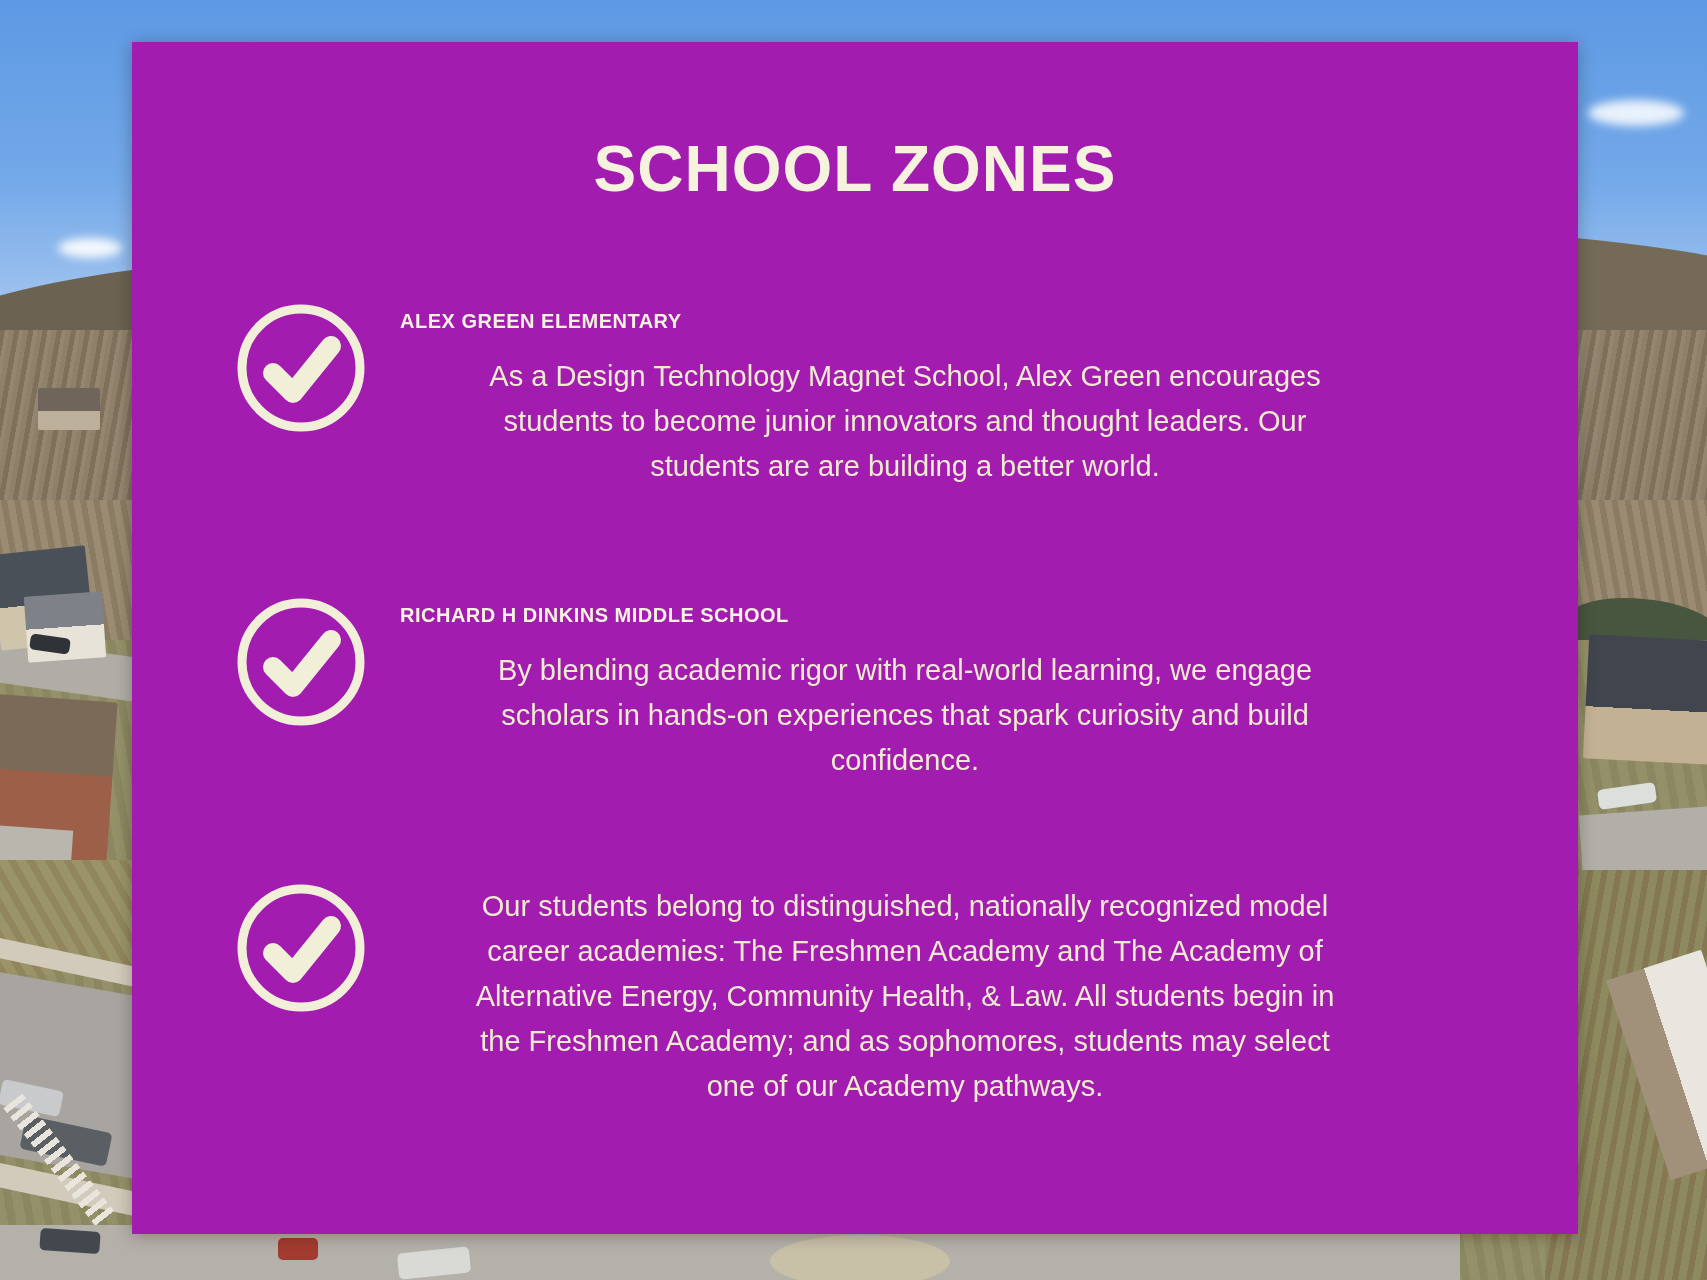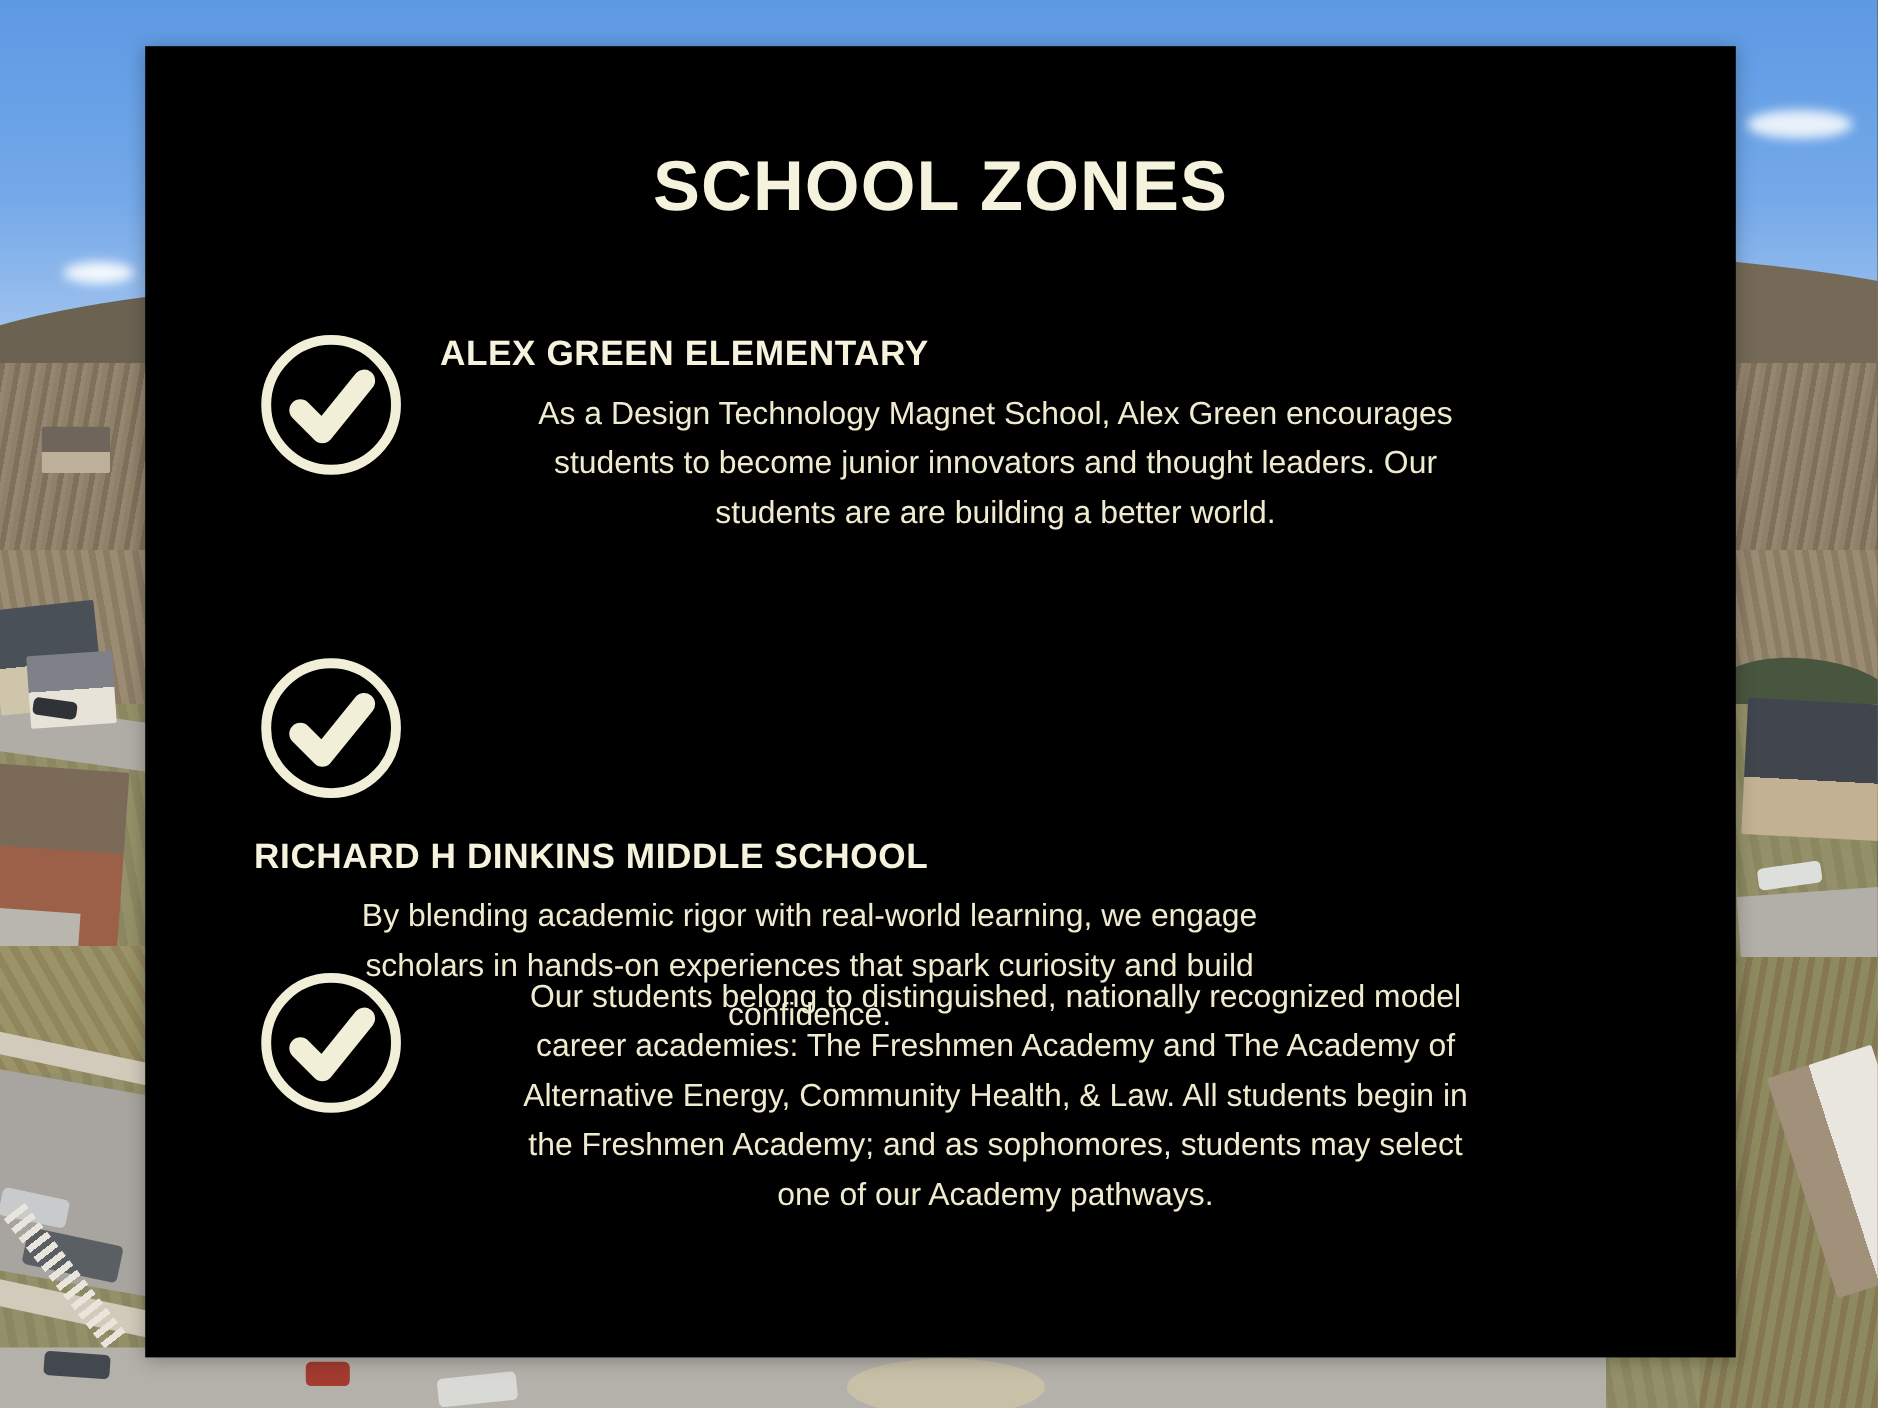--- a/index.html
+++ b/index.html
@@ -60,36 +60,36 @@
   .car.cb{left:0px;top:1085px;width:62px;height:26px;background:#c8cacb;transform:rotate(12deg);}
   .car.cc{left:22px;top:1124px;width:88px;height:34px;background:#5a5f64;transform:rotate(12deg);}
   .car.cd{left:278px;top:1238px;width:40px;height:22px;background:#a33b30;}
   .car.ce{left:398px;top:1250px;width:72px;height:26px;background:#d9dad6;transform:rotate(-6deg);}
   .car.cf{left:40px;top:1230px;width:60px;height:22px;background:#43484e;transform:rotate(4deg);}
   .car.cg{left:1598px;top:786px;width:58px;height:20px;background:#dddfdc;transform:rotate(-8deg);}
   .car.ch{left:1586px;top:834px;width:84px;height:26px;background:#33383d;transform:rotate(-6deg);}
   
   .panel{
     position:absolute;left:132px;top:42px;width:1446px;height:1192px;
-    background:#000000;box-shadow:0 2px 16px rgba(0,0,0,.28);
+    background:#a21caf;box-shadow:0 2px 16px rgba(0,0,0,.28);
   }
   .panel-title{
     position:absolute;left:0;top:94px;width:100%;margin:0;
     text-align:center;font-size:64px;line-height:66px;font-weight:bold;
     letter-spacing:1px;color:#F5F2DE;
   }
   .section{position:absolute;left:99px;display:flex;gap:29px;}
   .section.s1{top:262px;}
-  .section.s2{top:556px;flex-direction:column;}
+  .section.s2{top:556px;}
   .section.s3{top:842px;}
   .check-wrap{flex:0 0 140px;width:140px;height:140px;margin-top:-6px;color:#F2EFD9;}
   .check-wrap svg{display:block;width:140px;height:140px;}
   .txt{width:1010px;}
   .txt h2{
-    margin:0 0 16px 0;font-size:32px;line-height:34px;font-weight:bold;
+    margin:0 0 16px 0;font-size:20px;line-height:34px;font-weight:bold;
     letter-spacing:.5px;color:#F5F2DE;
   }
   .txt p{
     margin:0;font-size:29px;line-height:45px;color:#EFEBCF;
     white-space:pre-line;
     text-align:center;
   }
 </style>
 </head>
 <body>

